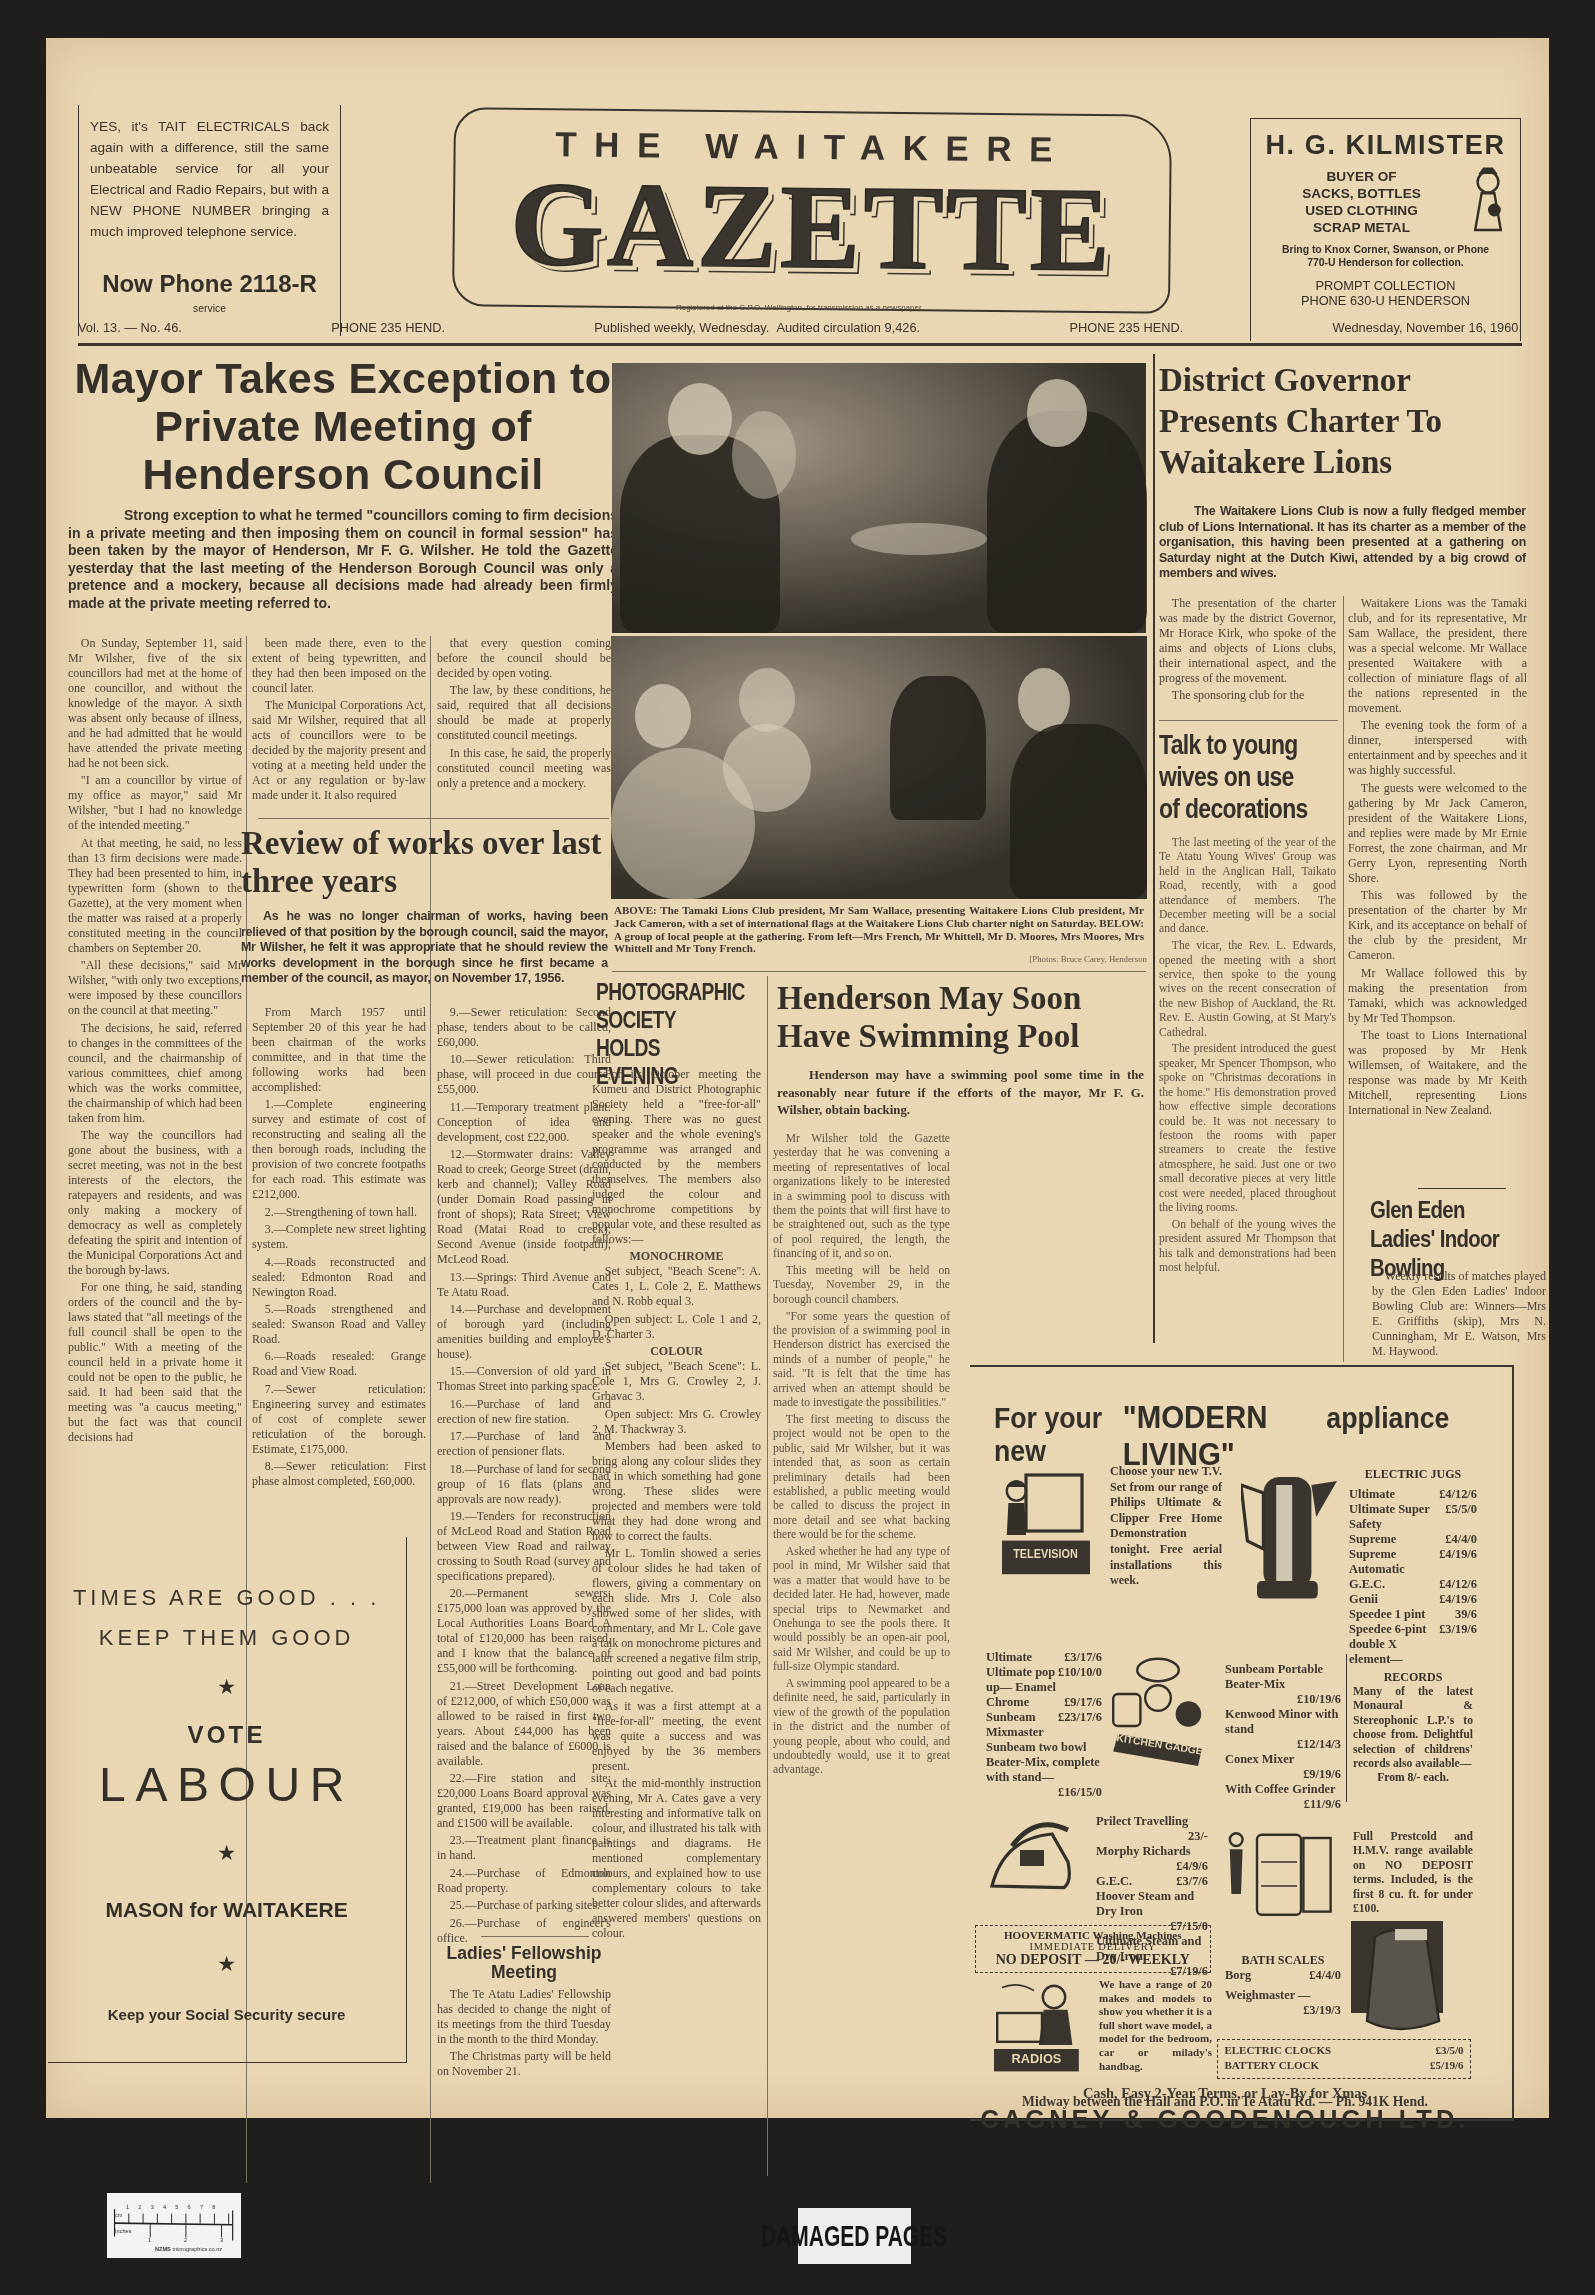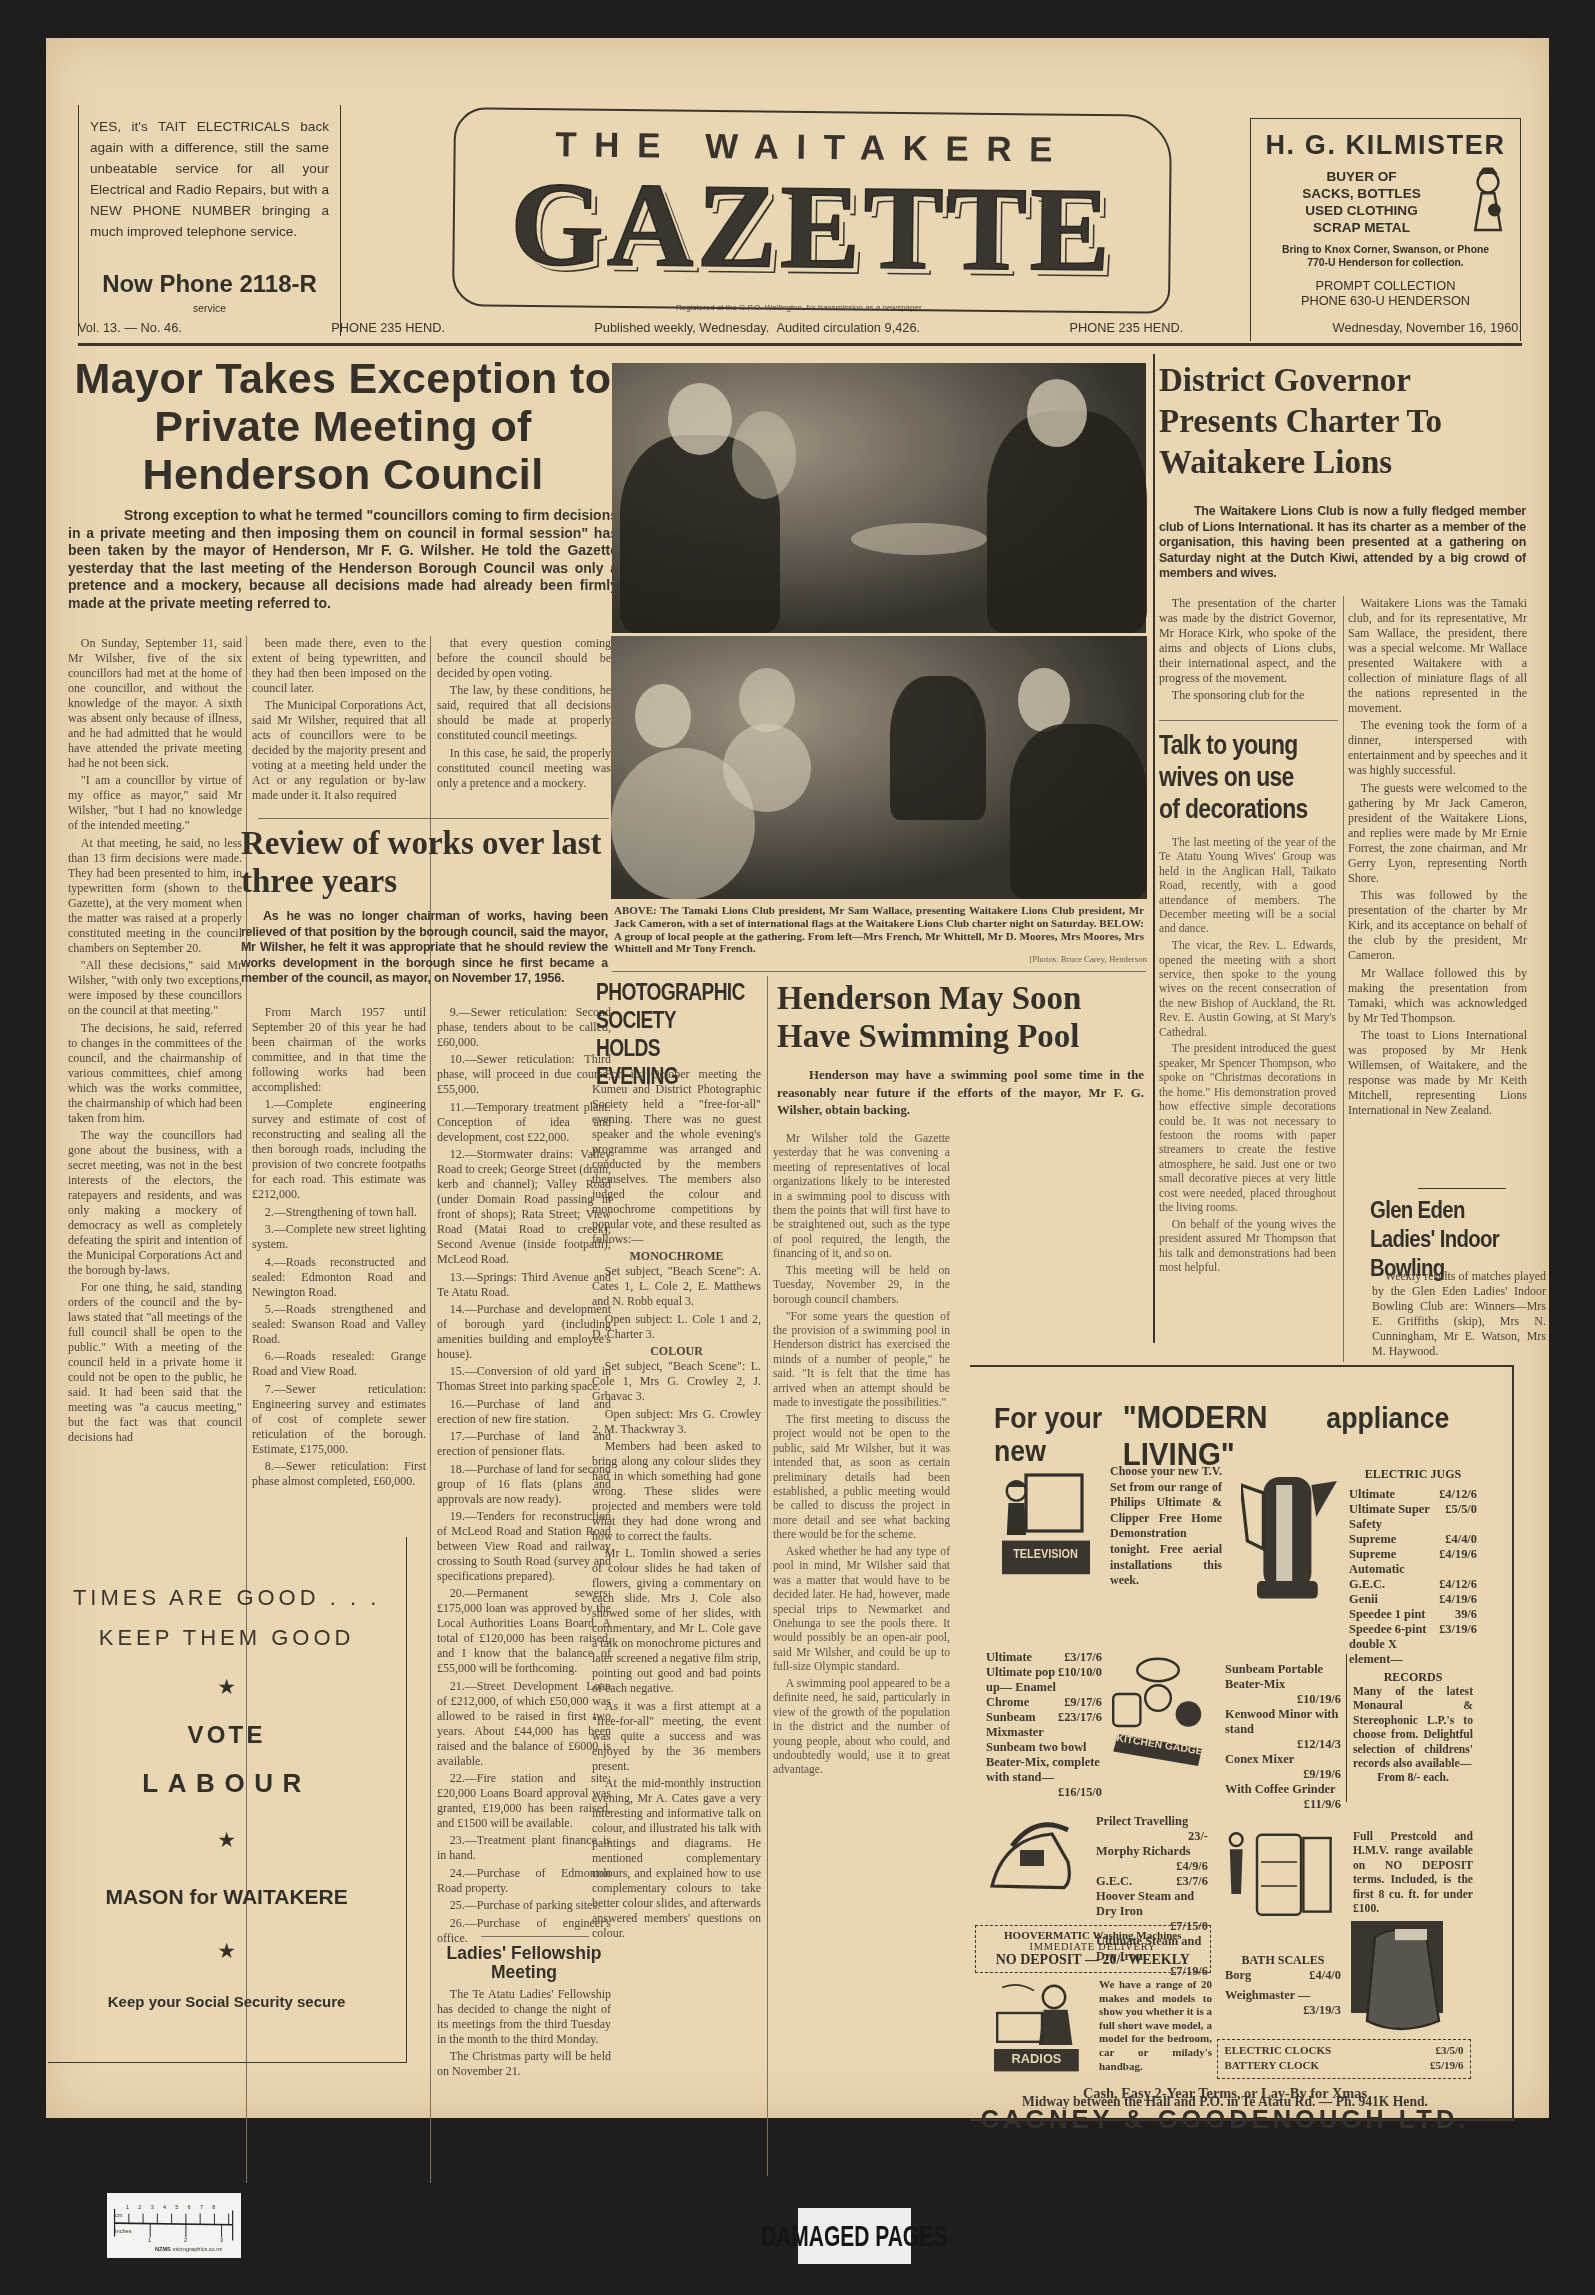--- a/index.html
+++ b/index.html
@@ -142,21 +142,21 @@
   <div class="abs body" style="left:391px;top:1949px;width:174px">
     <p>The Te Atatu Ladies' Fellowship has decided to change the night of its meetings from the third Tuesday in the month to the third Monday.</p>
       <p>The Christmas party will be held on November 21.</p>
   </div>
 
   <div class="ad-box" style="left:1.6px;top:1499px;width:359px;height:526px;border-left:none;border-top:none">
     <div class="sans center" style="margin-top:48px;font-size:22px;letter-spacing:4px;color:#3a352d">TIMES ARE GOOD . . .</div>
     <div class="sans center" style="margin-top:14.4px;font-size:22px;letter-spacing:4px;color:#3a352d">KEEP THEM GOOD</div>
     <div class="center" style="margin-top:24px;font-size:21px">★</div>
     <div class="sans center" style="margin-top:21px;font-size:24px;font-weight:bold;letter-spacing:3.2px">VOTE</div>
-    <div class="sans center" style="margin-top:19px;font-size:26px;font-weight:700;letter-spacing:9.6px">LABOUR</div>
+    <div class="sans center" style="margin-top:8px;font-size:48px;font-weight:400;letter-spacing:9.6px">LABOUR</div>
     <div class="center" style="margin-top:29px;font-size:21px">★</div>
     <div class="sans center" style="margin-top:32px;font-size:21px;font-weight:bold">MASON for WAITAKERE</div>
     <div class="center" style="margin-top:30px;font-size:21px">★</div>
     <div class="sans center" style="margin-top:29px;font-size:15px;font-weight:bold">Keep your Social Security secure</div>
   </div>
 
   <div class="photo" style="left:566px;top:325px;width:534px;height:270px">
     <div class="dark" style="left:8px;top:72px;width:160px;height:198px"></div>
     <div class="blob" style="left:56px;top:20px;width:64px;height:72px"></div>
     <div class="blob" style="left:120px;top:48px;width:64px;height:88px;opacity:.45"></div>

